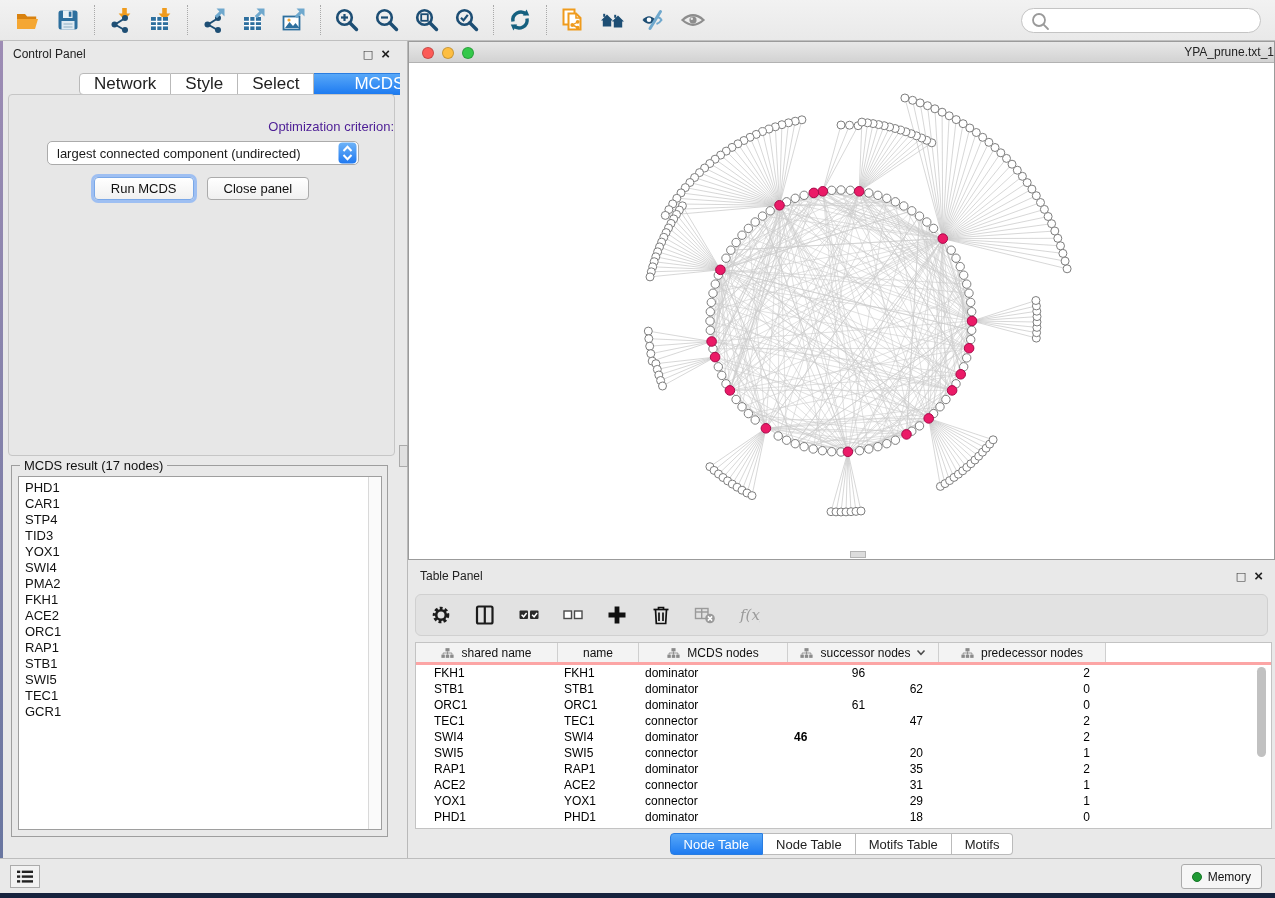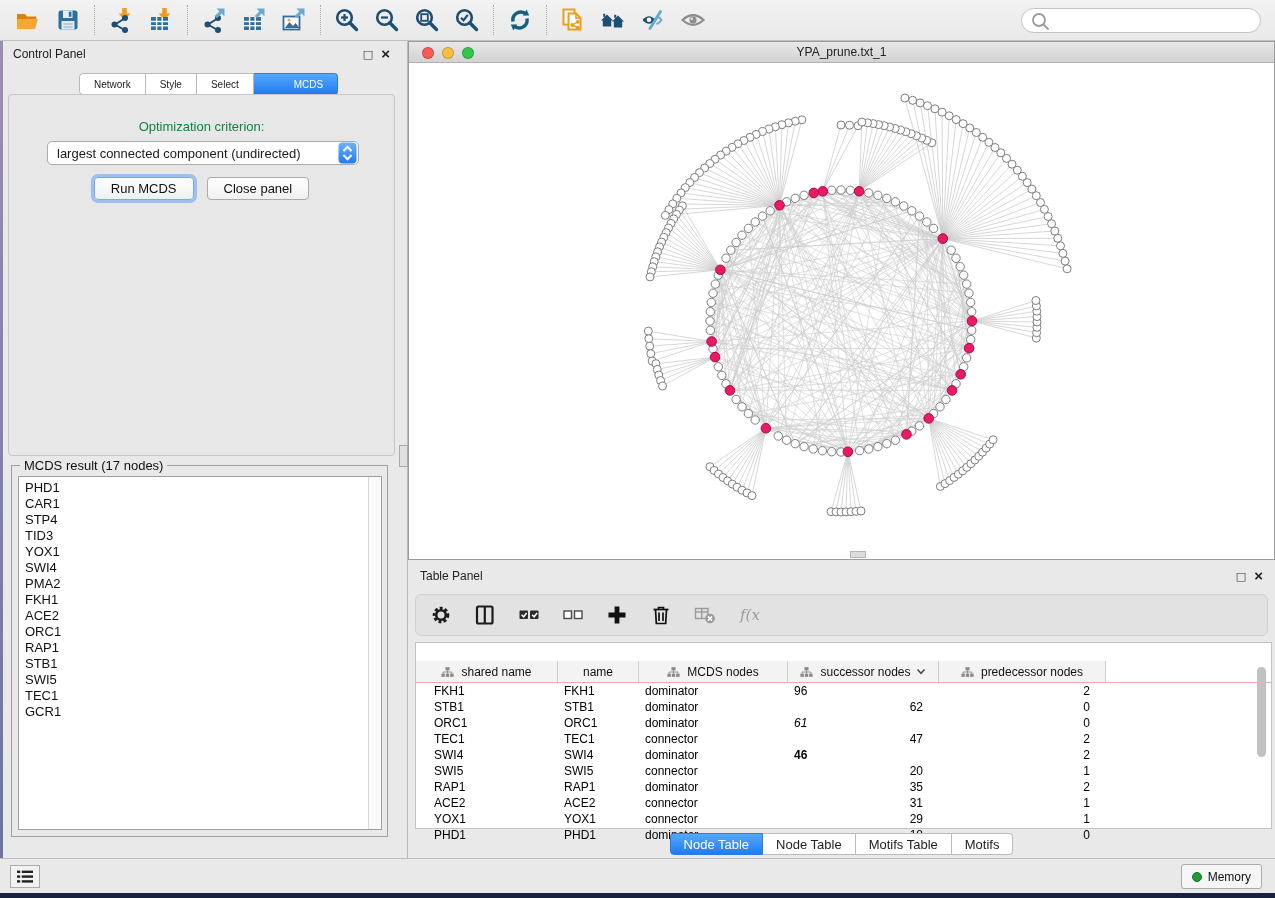--- a/index.html
+++ b/index.html
@@ -18,26 +18,26 @@
   #desktop-bottom { position:absolute; left:0; top:893px; width:1275px; height:5px; background:#17233e; }
 
   
   #control-panel { position:absolute; left:3px; top:41px; width:397px; height:817px; }
   .panel-title-row { height:26px; display:flex; align-items:center; padding:0 10px; }
   .panel-title { font-size:12px; color:#222; }
   .win-btns { margin-left:auto; display:flex; gap:8px; align-items:center; }
   .float-btn { font-family:"DejaVu Sans",sans-serif; font-size:11px; color:#333; }
   .close-btn { font-size:15px; font-weight:bold; color:#222; line-height:10px; }
   #cp-tabs { position:absolute; left:76px; top:32px; display:flex; }
-  .cp-tab { height:22px; font-size:10px; padding:0 14px; background:#fff; border:1px solid #b9b9b9; border-left:none; display:flex; align-items:center; color:#222; }
+  .cp-tab { height:22px; font-size:17px; padding:0 14px; background:#fff; border:1px solid #b9b9b9; border-left:none; display:flex; align-items:center; color:#222; }
   .cp-tab:first-child { border-left:1px solid #b9b9b9; border-radius:4px 0 0 4px; }
   .cp-tab:last-child { border-radius:0 4px 4px 0; }
   .cp-tab.active { background:linear-gradient(#58a8f8,#1e7bf1); color:#fff; border-color:#2a7de0;padding-left:40px; }
   #cp-box { position:absolute; left:5px; top:53px; width:387px; height:362px; background:#e7e7e7; border:1px solid #c6c6c6; border-radius:4px; }
-  #opt-label { position:absolute; left:0; top:24px; width:100%; text-align:center; font-size:13px; color:#15803d; }
+  #opt-label { position:absolute; left:0; top:24px; width:100%; text-align:right; font-size:13px; color:#4c1d95; }
   #opt-select { position:absolute; left:38px; top:46px; width:312px; height:24px; background:#fff; border:1px solid #ababab; border-radius:5px; display:flex; align-items:center; }
   #opt-select .sel-text { flex:1; font-size:13px; padding-left:9px; white-space:nowrap; }
   #opt-stepper { width:19px; height:22px; margin-right:1px; }
   #cp-buttons { position:absolute; left:0; top:82px; width:100%; display:flex; justify-content:center; gap:13px; }
   .mac-btn { height:23px; background:linear-gradient(#ffffff,#f0f0f0); border:1px solid #ababab; border-radius:4px; font-size:13px; padding:0 16px; color:#111; }
   .mac-btn.focused { box-shadow:0 0 0 3px rgba(110,165,250,.6); border-color:#7aa8e8; }
 
   #mcds-result { position:absolute; left:8px; top:424px; width:377px; height:372px; border:1px solid #9e9e9e; }
   #mcds-legend { position:absolute; left:8px; top:-8px; background:#e9e9e9; padding:0 4px; font-size:13px; color:#111; }
   #mcds-list { position:absolute; left:6px; top:10px; width:364px; height:354px; background:#fff; border:1px solid #9e9e9e; overflow:hidden; }
@@ -45,31 +45,31 @@
   .mcds-item { font-size:13px; line-height:16px; color:#111; }
   #mcds-scroll { position:absolute; right:0; top:0; width:13px; height:100%; background:#fafafa; border-left:1px solid #d9d9d9; }
 
   
   #v-splitter { position:absolute; left:400px; top:41px; width:8px; height:817px; background:#e9e9e9; border-right:1px solid #b9b9b9; }
   #v-handle { position:absolute; left:-1px; top:404px; width:9px; height:22px; background:#e0e0e0; border:1px solid #aaa; }
   #h-handle { position:absolute; left:850px; top:551px; width:16px; height:7px; background:#ddd; border:1px solid #b5b5b5; }
 
   
   #network-window { position:absolute; left:408px; top:41px; width:867px; height:519px; border:1px solid #9b9b9b; background:#fff; }
-  #net-titlebar { height:21px; background:linear-gradient(#e8e8e8,#d2d2d2); border-bottom:1px solid #b2b2b2; position:relative; display:flex; align-items:center; justify-content:center; }
+  #net-titlebar { height:21px; background:linear-gradient(#e8e8e8,#d2d2d2); border-bottom:1px solid #b2b2b2; position:relative; display:flex; align-items:center; justify-content:flex-end; }
   .tl { position:absolute; top:5px; width:12px; height:12px; border-radius:50%; }
   #net-title { font-size:12px; color:#222; }
   #network-canvas { position:absolute; left:0; top:21px; width:865px; height:496px; background:#fff; }
 
   
   #table-panel { position:absolute; left:408px; top:563px; width:867px; height:295px; }
   #tp-toolbar { position:absolute; left:7px; top:31px; width:853px; height:42px; background:#e2e2e2; border:1px solid #d0d0d0; border-radius:6px; display:flex; align-items:center; padding-left:14px; gap:22px; }
   .tp-icon { display:flex; align-items:center; justify-content:center; }
   #tp-table { position:absolute; left:7px; top:79px; width:857px; height:187px; background:#fff; border:1px solid #c3c3c3; }
-  #tp-header { display:flex; height:22px; border-bottom:1px solid #fca5a5; font-size:12px;margin-top:18px; }
+  #tp-header { display:flex; height:22px; border-bottom:3px solid #fca5a5; font-size:12px; }
   .th { background:#f3f3f3; border-right:1px solid #cfcfcf; display:flex; align-items:center; justify-content:center; gap:5px; color:#111; position:relative; }
   .th .h-icon { margin-right:2px; }
   .tp-row { display:flex; height:16px; font-size:12px; align-items:center; }
   .td { padding:0 6px; white-space:nowrap; color:#000; }
   #tp-scroll { position:absolute; right:3px; top:24px; width:11px; height:160px; }
   #tp-thumb { position:absolute; left:0; top:0; width:9px; height:90px; background:#c1c1c1; border-radius:5px; }
   #tp-tabs { position:absolute; left:0; top:270px; width:867px; display:flex; justify-content:center; }
   .tp-tab { height:22px; font-size:13px; padding:0 13px; background:#fff; border:1px solid #bbb; border-left:none; display:flex; align-items:center; color:#222; }
   .tp-tab:first-child { border-left:1px solid #bbb; border-radius:4px 0 0 4px; }
   .tp-tab:last-child { border-radius:0 4px 4px 0; }
@@ -1155,35 +1155,35 @@
           </svg>
           <span>predecessor nodes</span>
         </div>
         <div class="th" style="flex:1;background:#fff;border-right:none"></div>
       </div>
     <div id="tp-body">
         <div class="tp-row">
           <div class="td" style="width:142px;text-align:left;padding-left:18px;">FKH1</div>
           <div class="td" style="width:81px;text-align:left;">FKH1</div>
           <div class="td" style="width:149px;text-align:left;">dominator</div>
-          <div class="td" style="width:151px;text-align:left;padding-right:16px;">96</div>
+          <div class="td" style="width:151px;text-align:center;padding-right:16px;">96</div>
           <div class="td" style="width:167px;text-align:right;padding-right:16px;">2</div>
         </div>
         <div class="tp-row">
           <div class="td" style="width:142px;text-align:left;padding-left:18px;">STB1</div>
           <div class="td" style="width:81px;text-align:left;">STB1</div>
           <div class="td" style="width:149px;text-align:left;">dominator</div>
           <div class="td" style="width:151px;text-align:right;padding-right:16px;">62</div>
           <div class="td" style="width:167px;text-align:right;padding-right:16px;">0</div>
         </div>
         <div class="tp-row">
           <div class="td" style="width:142px;text-align:left;padding-left:18px;">ORC1</div>
           <div class="td" style="width:81px;text-align:left;">ORC1</div>
           <div class="td" style="width:149px;text-align:left;">dominator</div>
-          <div class="td" style="width:151px;text-align:left;padding-right:16px;font-style:italic;">61</div>
+          <div class="td" style="width:151px;text-align:center;padding-right:16px;">61</div>
           <div class="td" style="width:167px;text-align:right;padding-right:16px;">0</div>
         </div>
         <div class="tp-row">
           <div class="td" style="width:142px;text-align:left;padding-left:18px;">TEC1</div>
           <div class="td" style="width:81px;text-align:left;">TEC1</div>
           <div class="td" style="width:149px;text-align:left;">connector</div>
           <div class="td" style="width:151px;text-align:right;padding-right:16px;">47</div>
           <div class="td" style="width:167px;text-align:right;padding-right:16px;">2</div>
         </div>
         <div class="tp-row">

